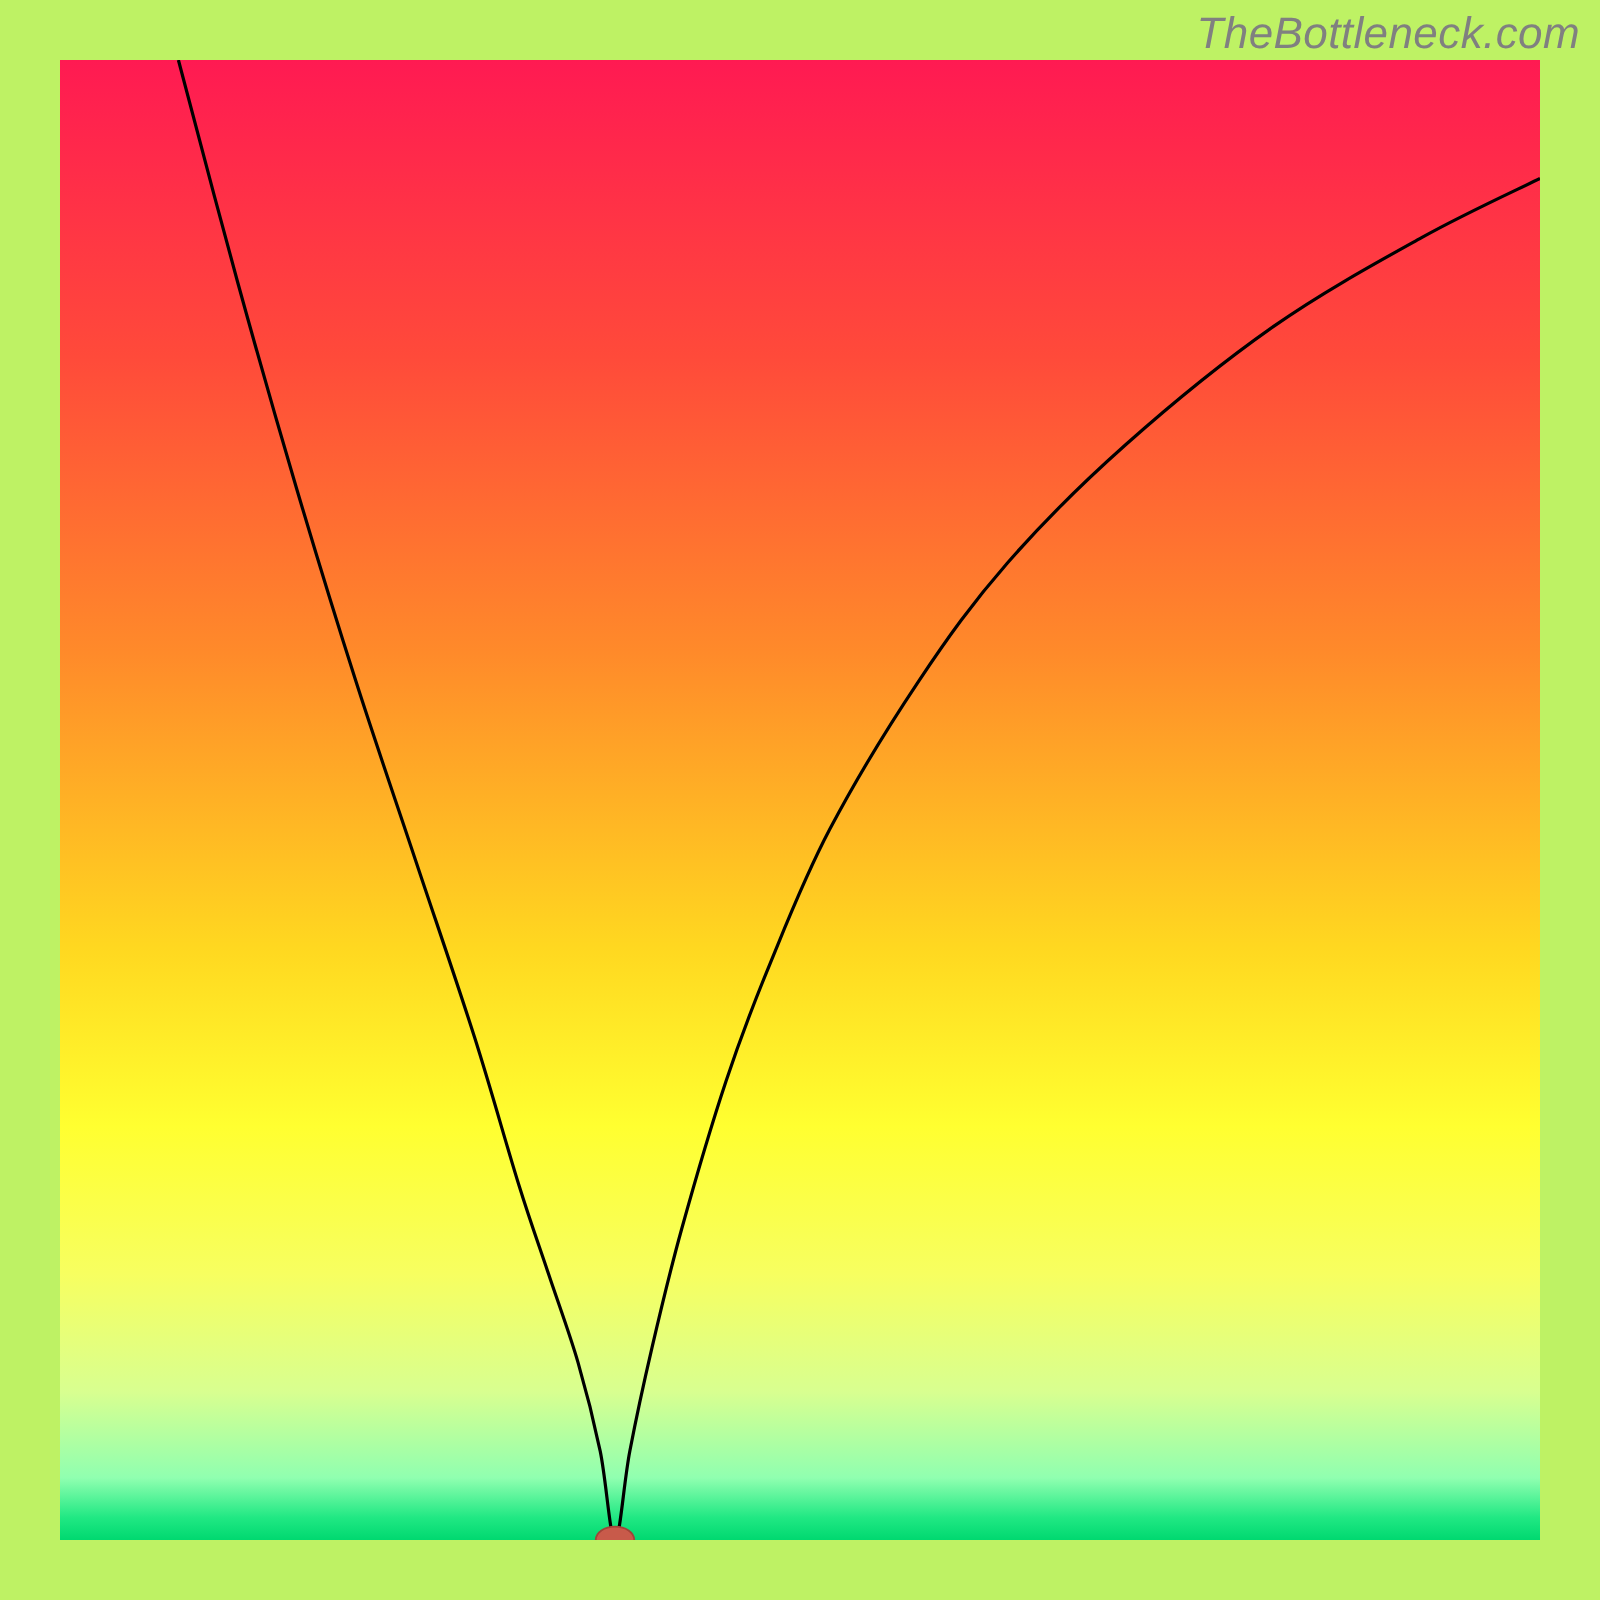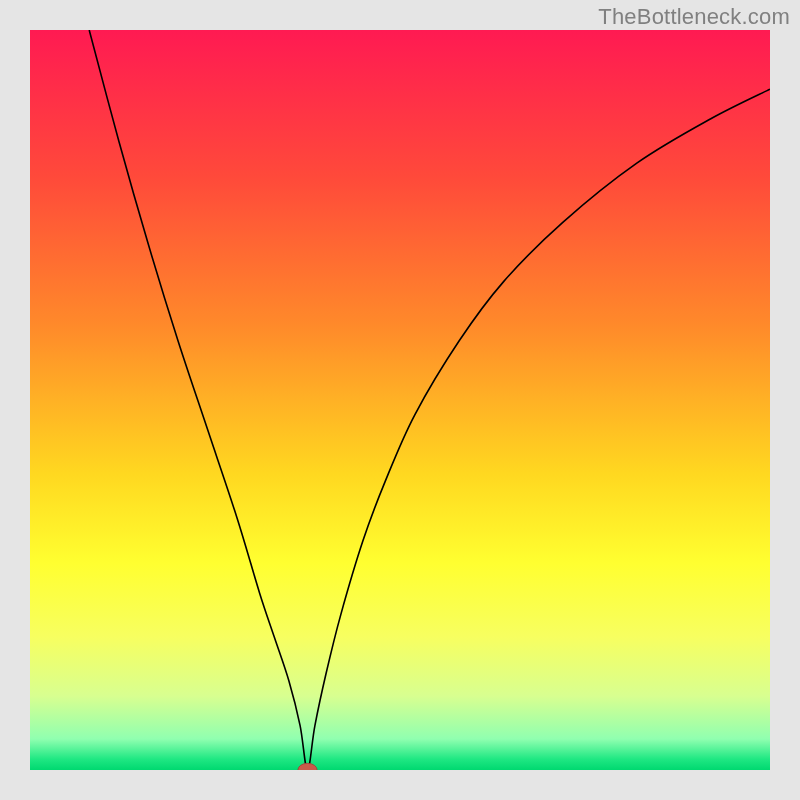--- a/index.html
+++ b/index.html
@@ -9,21 +9,22 @@
     height: 800px;
     background: #000000;
     overflow: hidden;
   }
   .frame {
     position: absolute;
     top: 0;
     left: 0;
     width: 800px;
     height: 800px;
-    background: #e5e5e5;
+    background: #bef264;
+    font-style: italic;
   }
   .watermark {
     position: absolute;
     top: 4px;
     right: 10px;
     color: #808080;
     font-family: Arial, Helvetica, sans-serif;
     font-size: 22px;
     font-weight: 400;
     letter-spacing: 0.2px;

